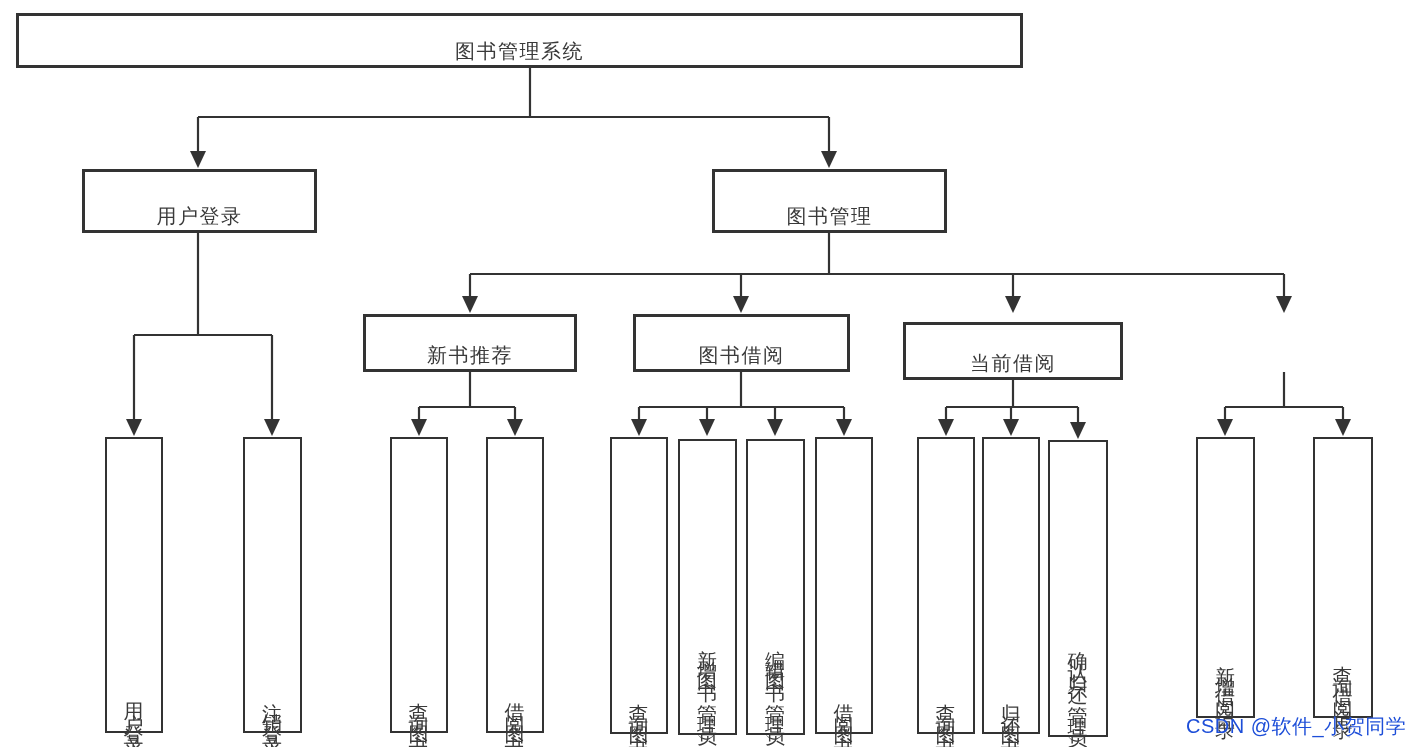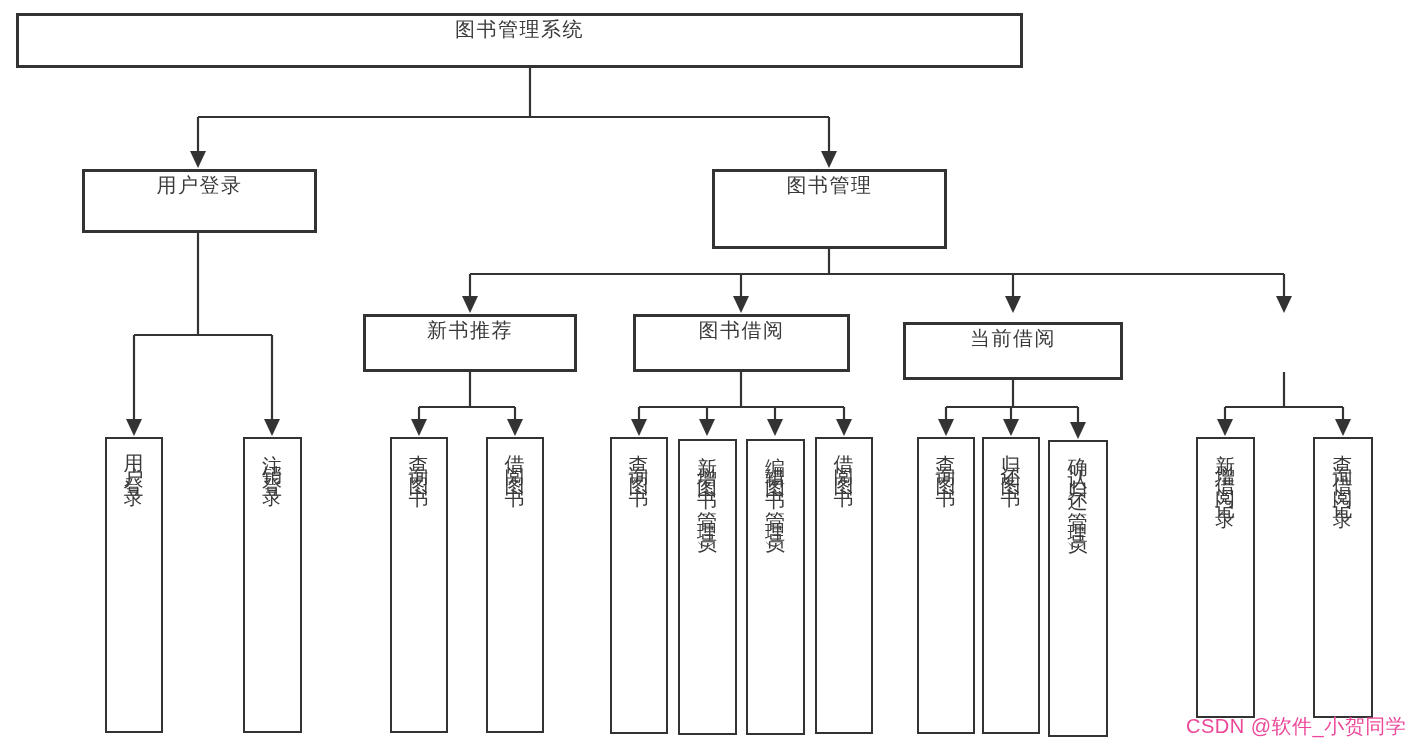--- a/index.html
+++ b/index.html
@@ -5,31 +5,31 @@
   html,body{margin:0;padding:0;background:#ffffff;}
   .canvas{
     position:relative;width:1405px;height:747px;background:#ffffff;
     font-family:"Liberation Sans","DejaVu Sans",sans-serif;
     color:#3a3a3a;overflow:hidden;
   }
   svg.connectors{position:absolute;left:0;top:0;z-index:1;}
   .box{
     position:absolute;z-index:2;background:#ffffff;
     border:3px solid #333333;box-sizing:border-box;
-    display:flex;align-items:flex-start;justify-content:center;
+    display:flex;align-items:flex-end;justify-content:center;
     font-size:20px;letter-spacing:1.5px;white-space:nowrap;
   }
   .leaf{border-width:2.5px;}
   .leaf .vtext{
     writing-mode:vertical-rl;text-orientation:mixed;
     letter-spacing:11px;line-height:1.1;white-space:normal;
   }
   .watermark{
     position:absolute;z-index:3;left:1186px;top:713px;
-    font-size:20px;color:#ec4899;letter-spacing:0.5px;white-space:nowrap;
+    font-size:20px;color:#1d4ed8;letter-spacing:0.5px;white-space:nowrap;
     text-shadow:0 1px 1px rgba(255,255,255,0.9);
   }
 </style>
 </head>
 <body>
 
 <div class="canvas">
 
   <svg class="connectors" width="1405" height="747" viewBox="0 0 1405 747">
     <g stroke="#333333" stroke-width="2.2" fill="none">
@@ -71,21 +71,21 @@
     </g>
   </svg>
 
   <div class="box" style="left:16px;top:13px;width:1007px;height:55px">
     <span>图书管理系统</span>
   </div>
 
   <div class="box" style="left:82px;top:169px;width:235px;height:64px">
     <span>用户登录</span>
   </div>
-  <div class="box" style="left:712px;top:169px;width:235px;height:80px">
+  <div class="box" style="left:712px;top:169px;width:235px;height:64px">
     <span>图书管理</span>
   </div>
 
   <div class="box" style="left:363px;top:314px;width:214px;height:58px">
     <span>新书推荐</span>
   </div>
   <div class="box" style="left:633px;top:314px;width:217px;height:58px">
     <span>图书借阅</span>
   </div>
   <div class="box" style="left:903px;top:322px;width:220px;height:58px">

